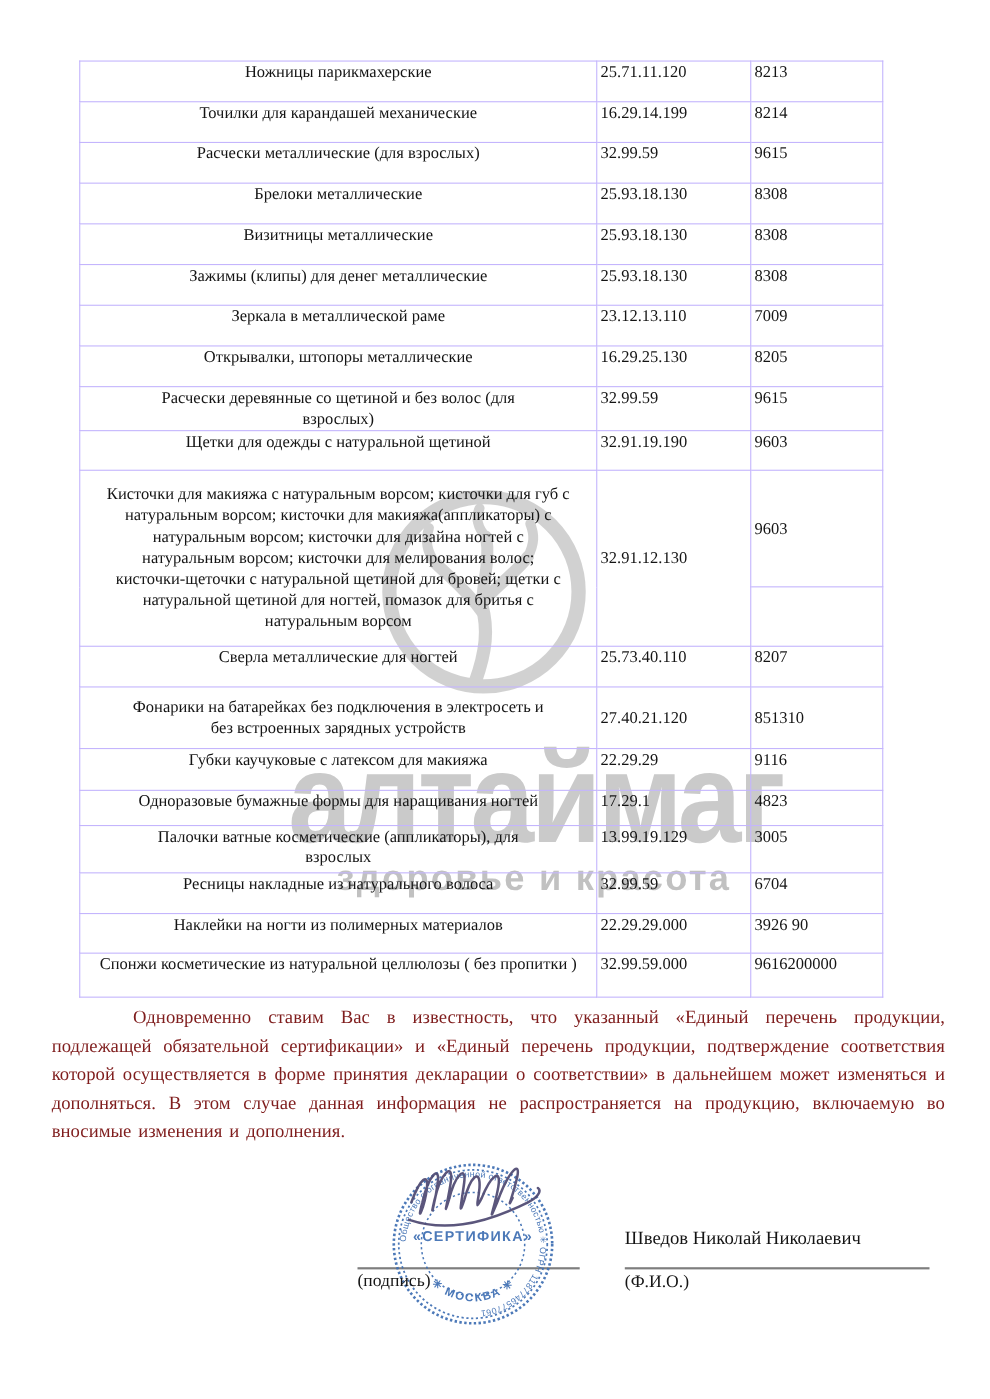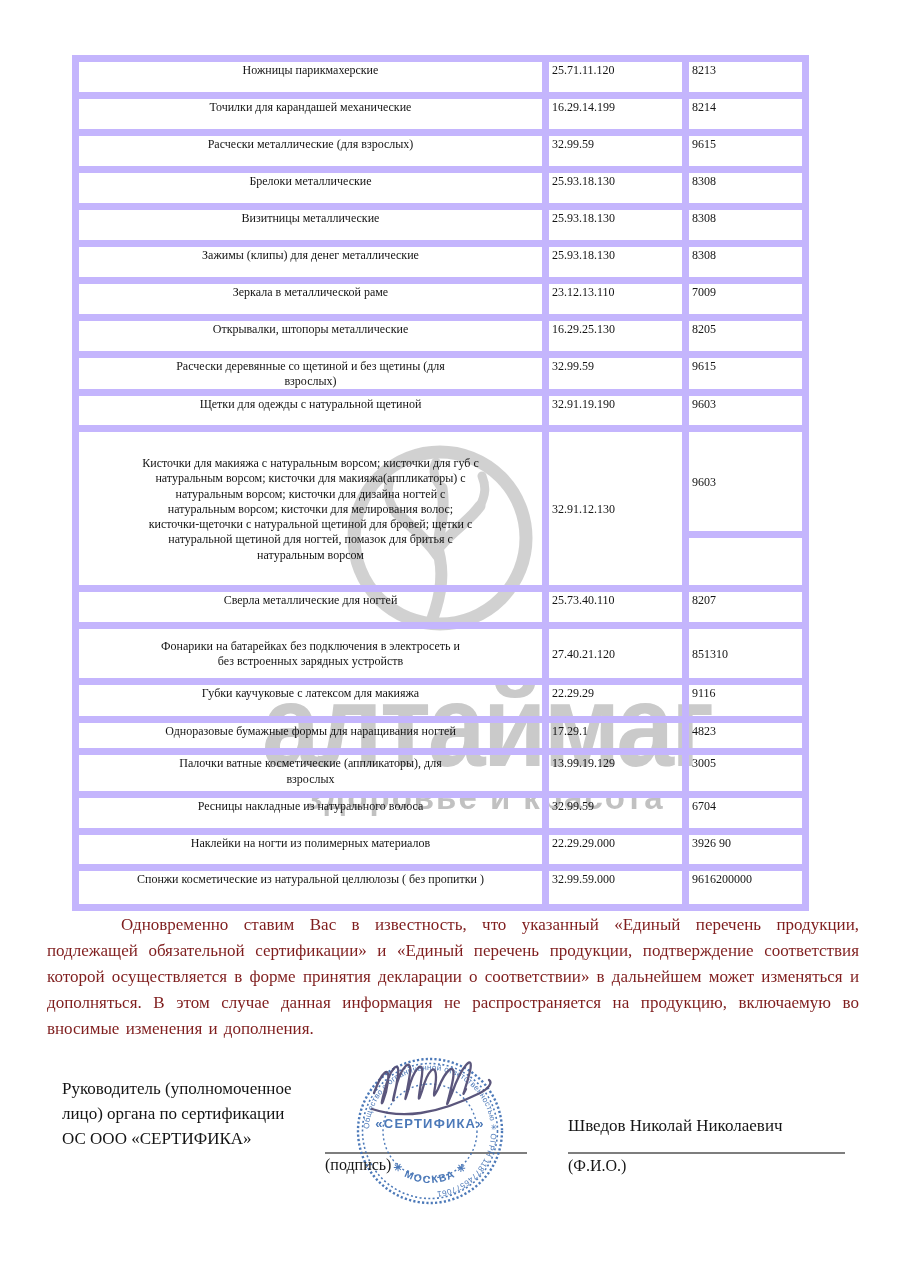--- a/index.html
+++ b/index.html
@@ -11,22 +11,22 @@
   .wm-tree{left:332px;top:424px;width:216px;height:240px;opacity:.45;}
   .wm-brand{left:262px;top:660px;font-family:"Liberation Sans",sans-serif;font-weight:bold;
             font-size:104px;letter-spacing:-3px;color:#9f9f9f;opacity:.55;
             transform:scaleY(1.12);transform-origin:left top;white-space:nowrap;}
   .wm-tagline{left:306px;top:779px;font-family:"Liberation Sans",sans-serif;font-weight:bold;
             font-size:33px;letter-spacing:2px;color:#b7b7b7;opacity:.85;white-space:nowrap;}
 
   
   table.products{position:absolute;left:72px;top:55px;width:730px;z-index:1;
                  border-collapse:collapse;table-layout:fixed;background:transparent;}
-  table.products td{border:7px solid #c4b5fd;vertical-align:top;padding:1px 3px 0 3px;
-                    font-size:12px;line-height:1.27;overflow:hidden;}
+  table.products td{border:1px solid #c4b5fd;vertical-align:top;padding:1px 3px 0 3px;
+                    font-size:15px;line-height:1.27;overflow:hidden;}
   td.name{text-align:center;white-space:pre-line;}
   td.code{padding-left:2px;}
   td.tnved{padding-left:13px;}
   .vmid{vertical-align:middle !important;}
 
   
   .notice{position:absolute;left:47px;top:912px;width:812px;z-index:1;
           font-size:17px;line-height:26px;text-align:justify;text-indent:74px;
           word-spacing:2px;color:#7f1d1d;}
 
@@ -107,21 +107,21 @@
         <td class="name">Зеркала в металлической раме</td>
         <td class="code">23.12.13.110</td>
         <td class="tnved">7009</td>
       </tr>
       <tr style="height:37px">
         <td class="name">Открывалки, штопоры металлические</td>
         <td class="code">16.29.25.130</td>
         <td class="tnved">8205</td>
       </tr>
       <tr style="height:37px">
-        <td class="name">Расчески деревянные со щетиной и без щетины (для
+        <td class="name">Расчески деревянные со щетиной и без волос (для
 взрослых)</td>
         <td class="code">32.99.59</td>
         <td class="tnved">9615</td>
       </tr>
       <tr style="height:36px">
         <td class="name">Щетки для одежды с натуральной щетиной</td>
         <td class="code">32.91.19.190</td>
         <td class="tnved">9603</td>
       </tr>
       <tr style="height:106px">
@@ -178,23 +178,20 @@
       <tr style="height:40px">
         <td class="name">Спонжи косметические из натуральной целлюлозы ( без пропитки )</td>
         <td class="code">32.99.59.000</td>
         <td class="tnved">9616200000</td>
       </tr>
     </tbody>
   </table>
 
   <div class="notice">Одновременно ставим Вас в известность, что указанный «Единый перечень продукции, подлежащей обязательной сертификации» и «Единый перечень продукции, подтверждение соответствия которой осуществляется в форме принятия декларации о соответствии» в дальнейшем может изменяться и дополняться. В этом случае данная информация не распространяется на продукцию, включаемую во вносимые изменения и дополнения.</div>
 
-  <div class="sig-left">Руководитель (уполномоченное
-лицо) органа по сертификации
-ОС ООО «СЕРТИФИКА»</div>
 
   <div class="sig-rule rule-sign"></div>
   <div class="sig-rule rule-fio"></div>
 
   <div class="fio-name">Шведов Николай Николаевич</div>
   <div class="cap cap-sign">(подпись)</div>
   <div class="cap cap-fio">(Ф.И.О.)</div>
 
   <svg class="stamp" viewBox="0 0 200 200">
     <defs>

